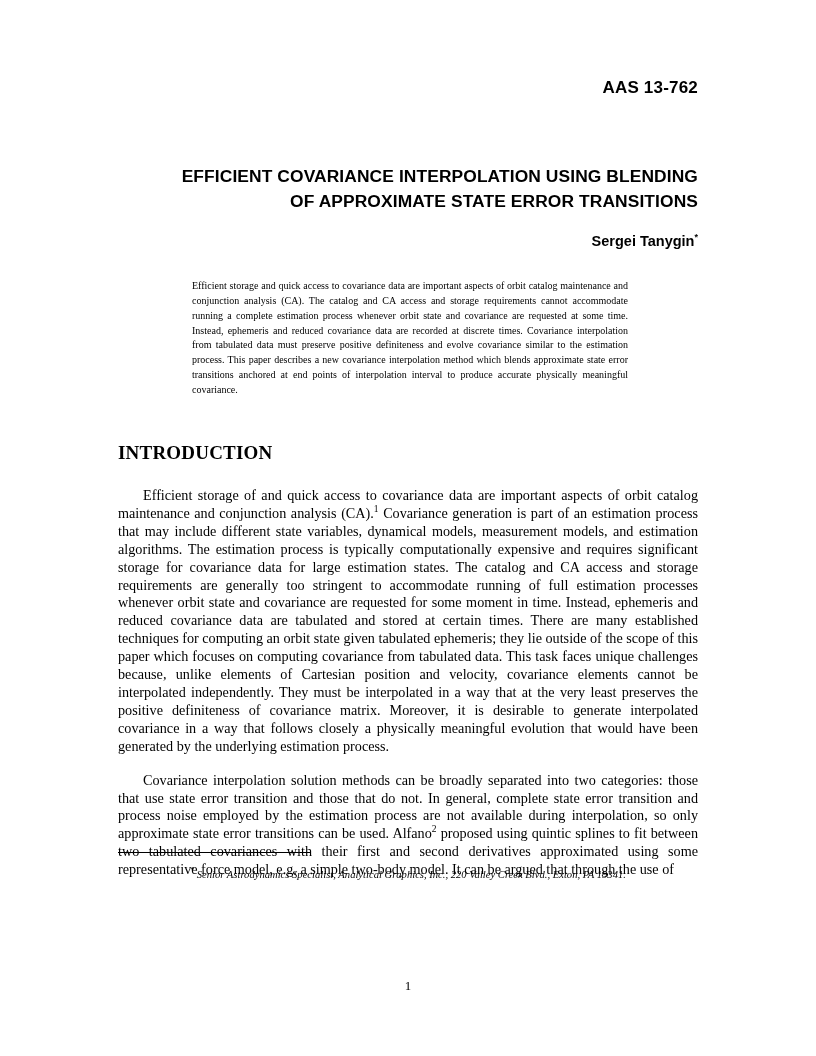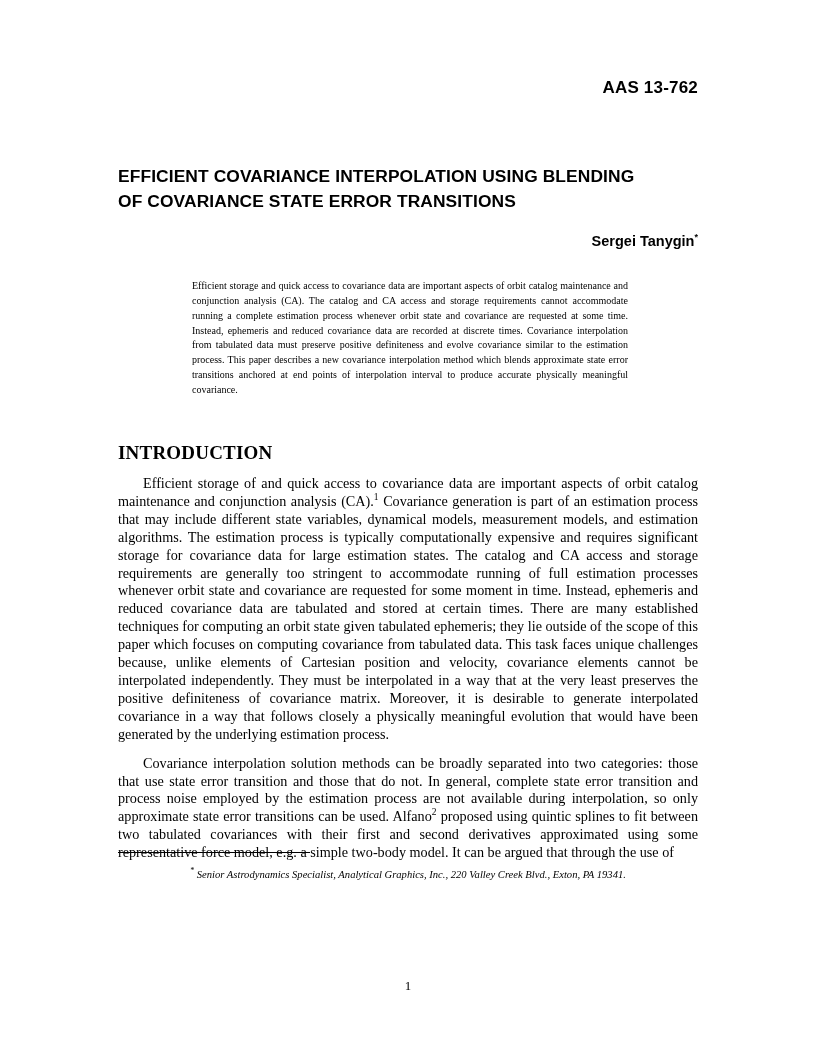--- a/index.html
+++ b/index.html
@@ -36,21 +36,21 @@
     font-size: 17px;
     letter-spacing: 0.2px;
   }
 
   
   .title {
     position: absolute;
     top: 164px;
     left: 118px;
     width: 580px;
-    text-align: left;
+    text-align: right;
     font-family: "Liberation Sans", "DejaVu Sans", sans-serif;
     font-weight: bold;
     font-size: 17.4px;
     line-height: 25px;
     letter-spacing: 0.1px;
   }
   .title-line {
     display: block;
   }
 
@@ -99,21 +99,21 @@
     position: absolute;
     top: 471px;
     left: 118px;
     width: 580px;
     font-size: 14.2px;
     line-height: 17.9px;
     text-align: justify;
     text-justify: inter-word;
   }
   .body-block p {
-    margin: 4px 0 11px 0;
+    margin: 16px 0 11px 0;
     text-indent: 25px;
   }
   .body-block p:last-child {
     margin-bottom: 0;
   }
   .body-block sup,
   .abstract sup {
     font-size: 9.5px;
     vertical-align: super;
     line-height: 0;
@@ -156,21 +156,21 @@
 </style>
 </head>
 <body>
 
 <div class="page">
 
   <div class="doc-number">AAS 13-762</div>
 
   <div class="title">
     <span class="title-line">EFFICIENT COVARIANCE INTERPOLATION USING BLENDING</span>
-    <span class="title-line">OF COVARIANCE STATE ERROR TRANSITIONS</span>
+    <span class="title-line">OF APPROXIMATE STATE ERROR TRANSITIONS</span>
   </div>
 
   <div class="author">
     <span>Sergei Tanygin</span><sup>*</sup>
   </div>
 
   <div class="abstract">Efficient storage and quick access to covariance data are important aspects of orbit catalog maintenance and conjunction analysis (CA). The catalog and CA access and storage requirements cannot accommodate running a complete estimation process whenever orbit state and covariance are requested at some time. Instead, ephemeris and reduced covariance data are recorded at discrete times. Covariance interpolation from tabulated data must preserve positive definiteness and evolve covariance similar to the estimation process. This paper describes a new covariance interpolation method which blends approximate state error transitions anchored at end points of interpolation interval to produce accurate physically meaningful covariance.</div>
 
   <div class="section-heading">INTRODUCTION</div>
 

